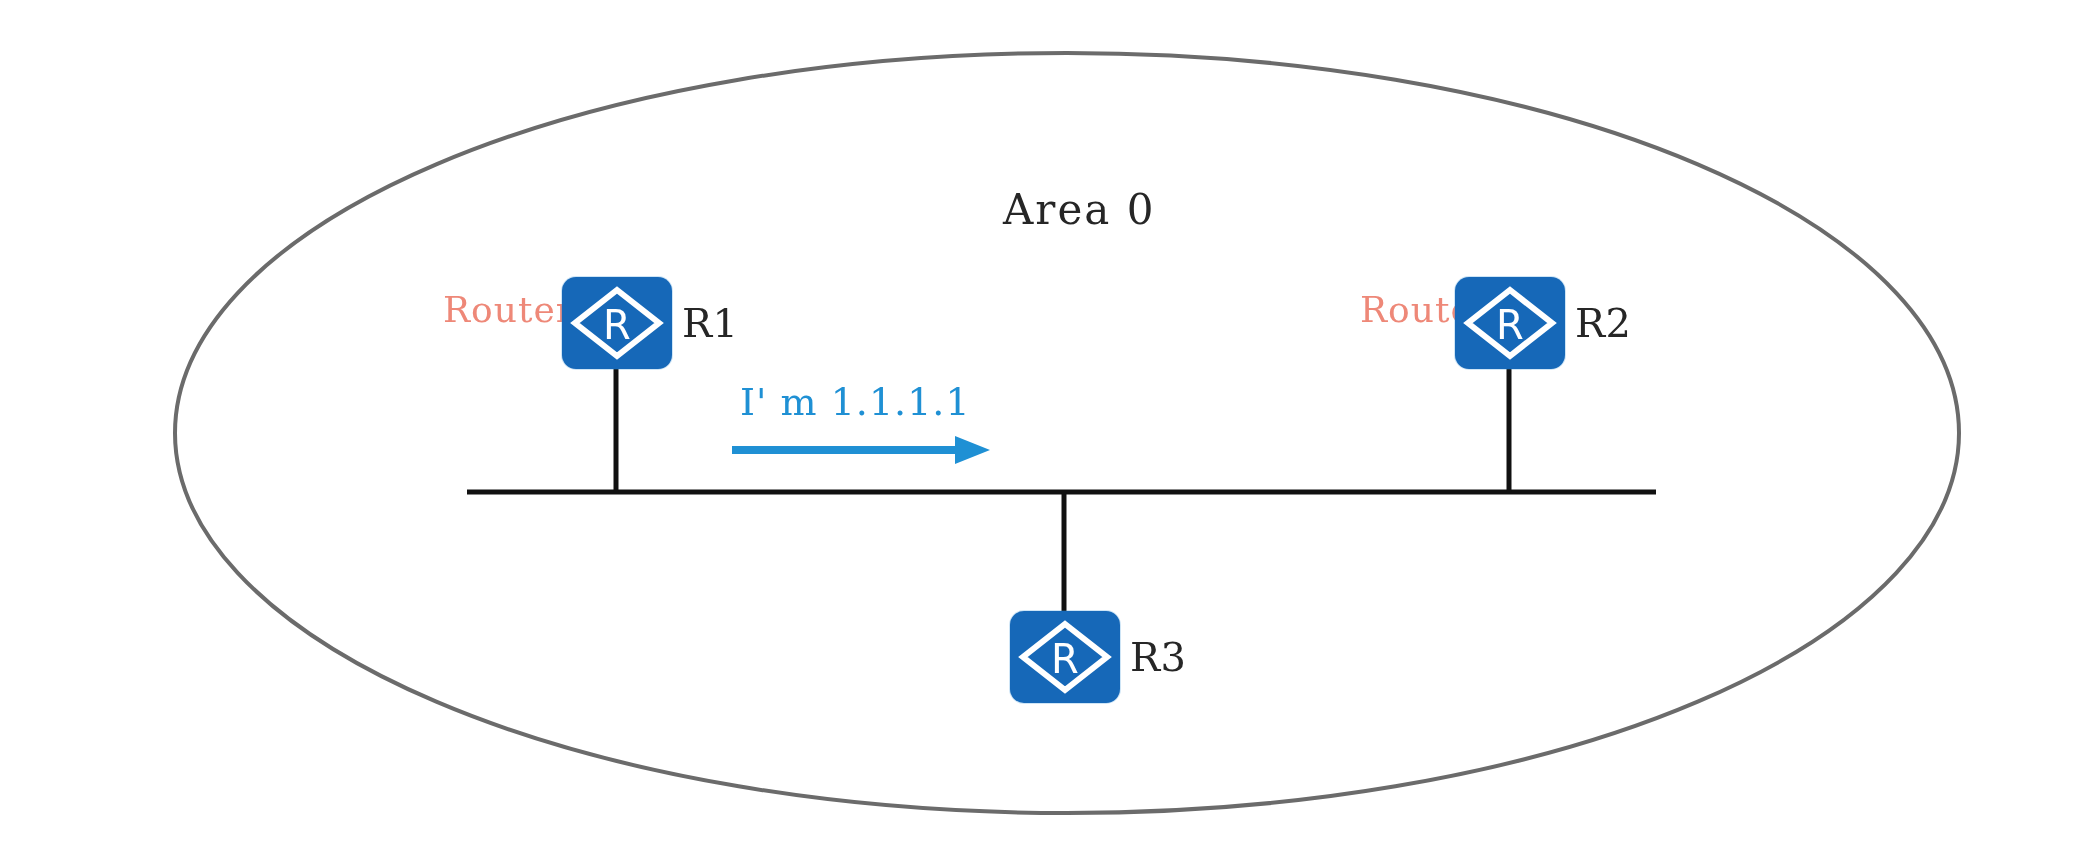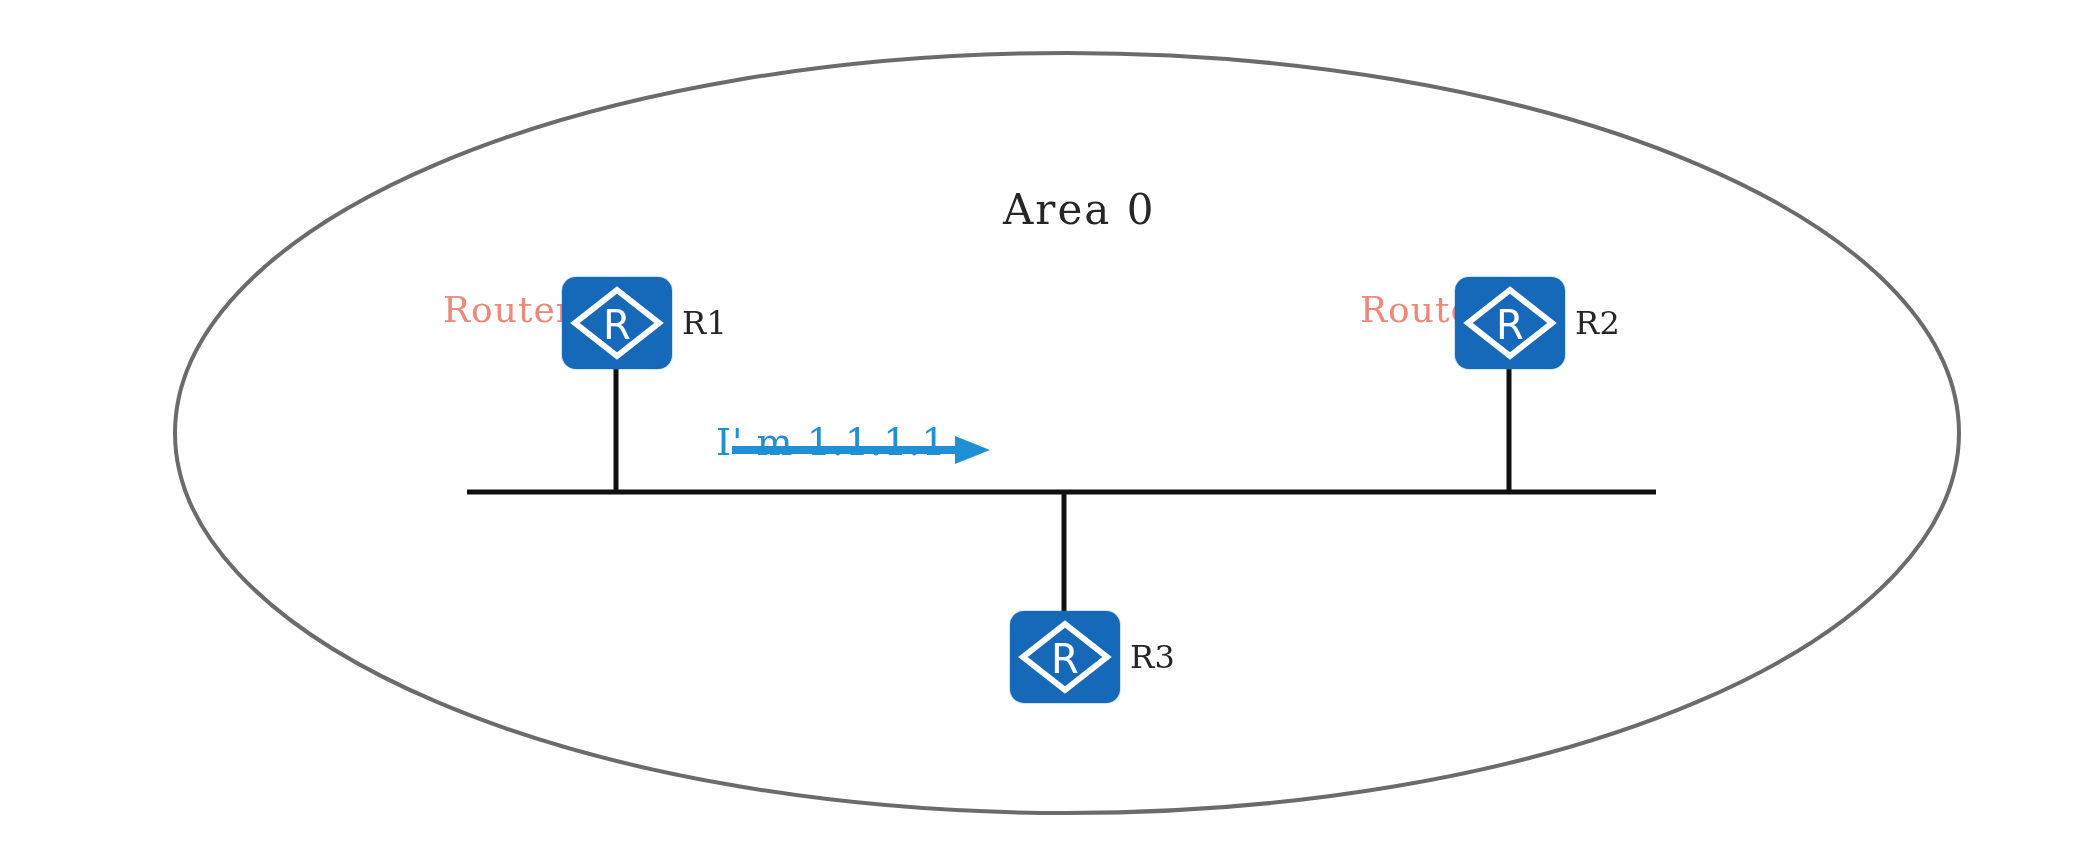--- a/index.html
+++ b/index.html
@@ -49,21 +49,21 @@
   .router-icon svg {
     display: block;
     width: 110px;
     height: 92px;
   }
   .router-label {
     position: absolute;
     left: 120px;
     top: 50%;
     transform: translateY(-50%);
-    font-size: 32px;
+    font-size: 40px;
     color: #262626;
     white-space: nowrap;
     letter-spacing: 0.5px;
   }
 
   
   .rid-text {
     position: absolute;
     color: #ee8878;
     font-size: 36px;
@@ -117,21 +117,21 @@
   </div>
 
   <div class="rid-text" style="left:1360px; top:180px;">
     <div>Router-id</div>
   </div>
 
   <div class="rid-text" style="left:905px; top:745px;">
     <div>Router-id 3.3.3.3</div>
   </div>
 
-  <div class="msg-text" style="left:716px; top:380px;margin-top:40px;">I' m 1.1.1.1</div>
+  <div class="msg-text" style="left:740px; top:380px;">I' m 1.1.1.1</div>
 
   <div class="router-node" style="left:562px; top:277px;">
     <div class="router-icon">
       <svg viewBox="0 0 110 92" xmlns="http://www.w3.org/2000/svg">
         <polygon points="55,13 97,46 55,79 13,46" fill="none" stroke="#ffffff" stroke-width="6"></polygon>
         <text x="55" y="62" font-family="DejaVu Sans, Liberation Sans, sans-serif" font-size="40" fill="#ffffff" text-anchor="middle">R</text>
       </svg>
     </div>
     <div class="router-label">R1</div>
   </div>

